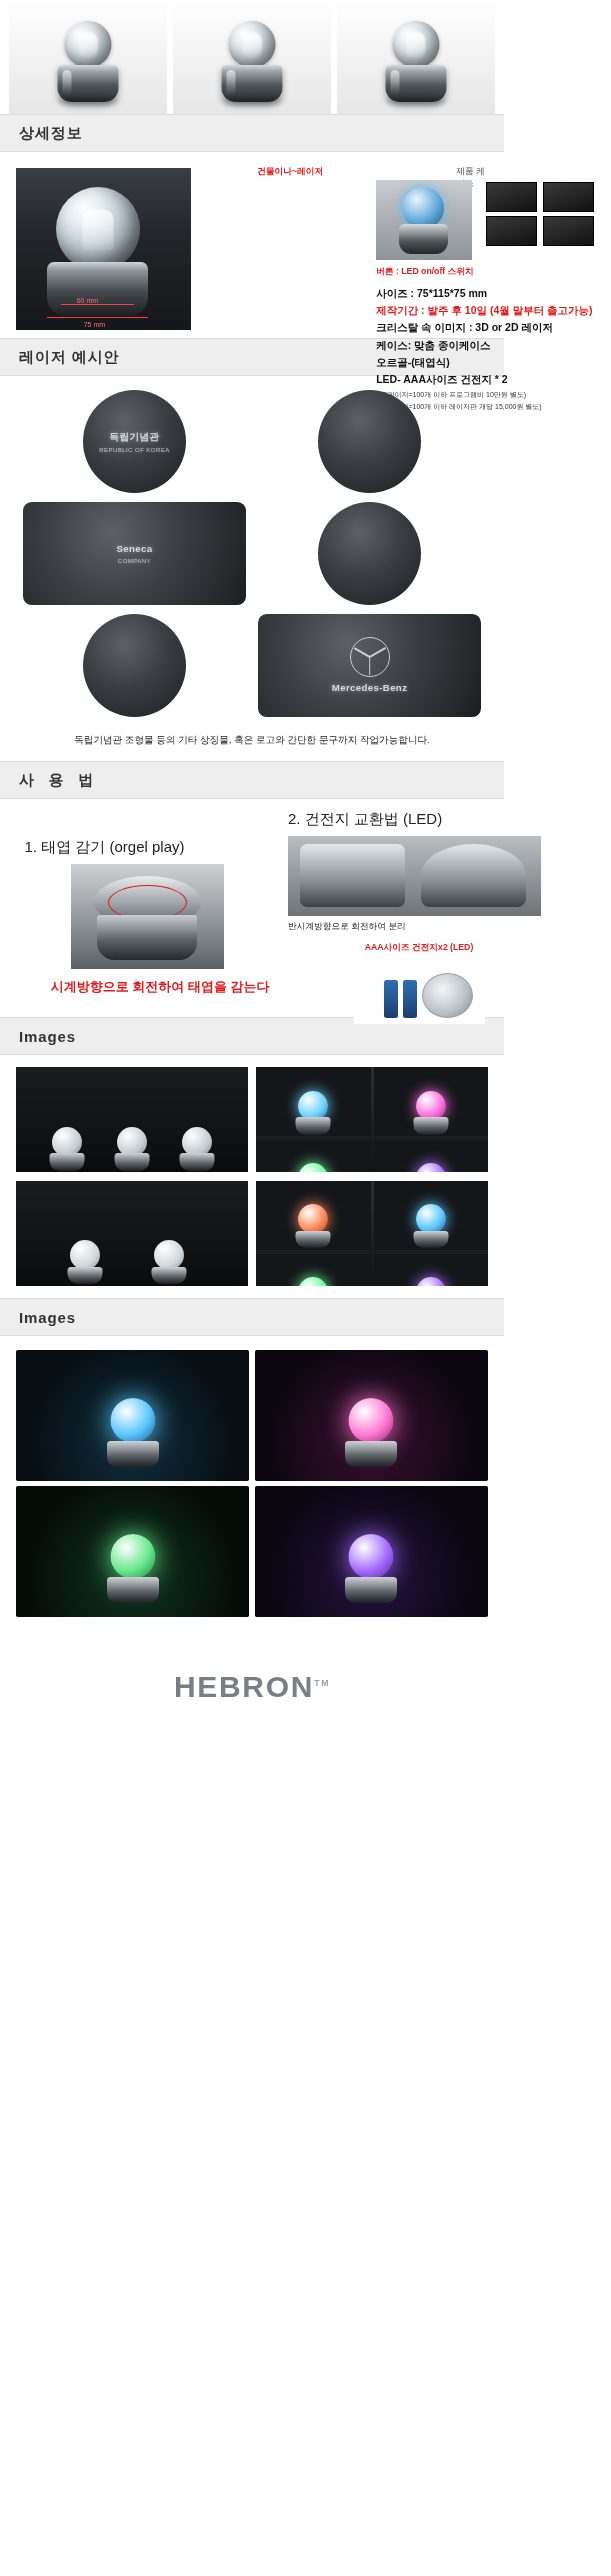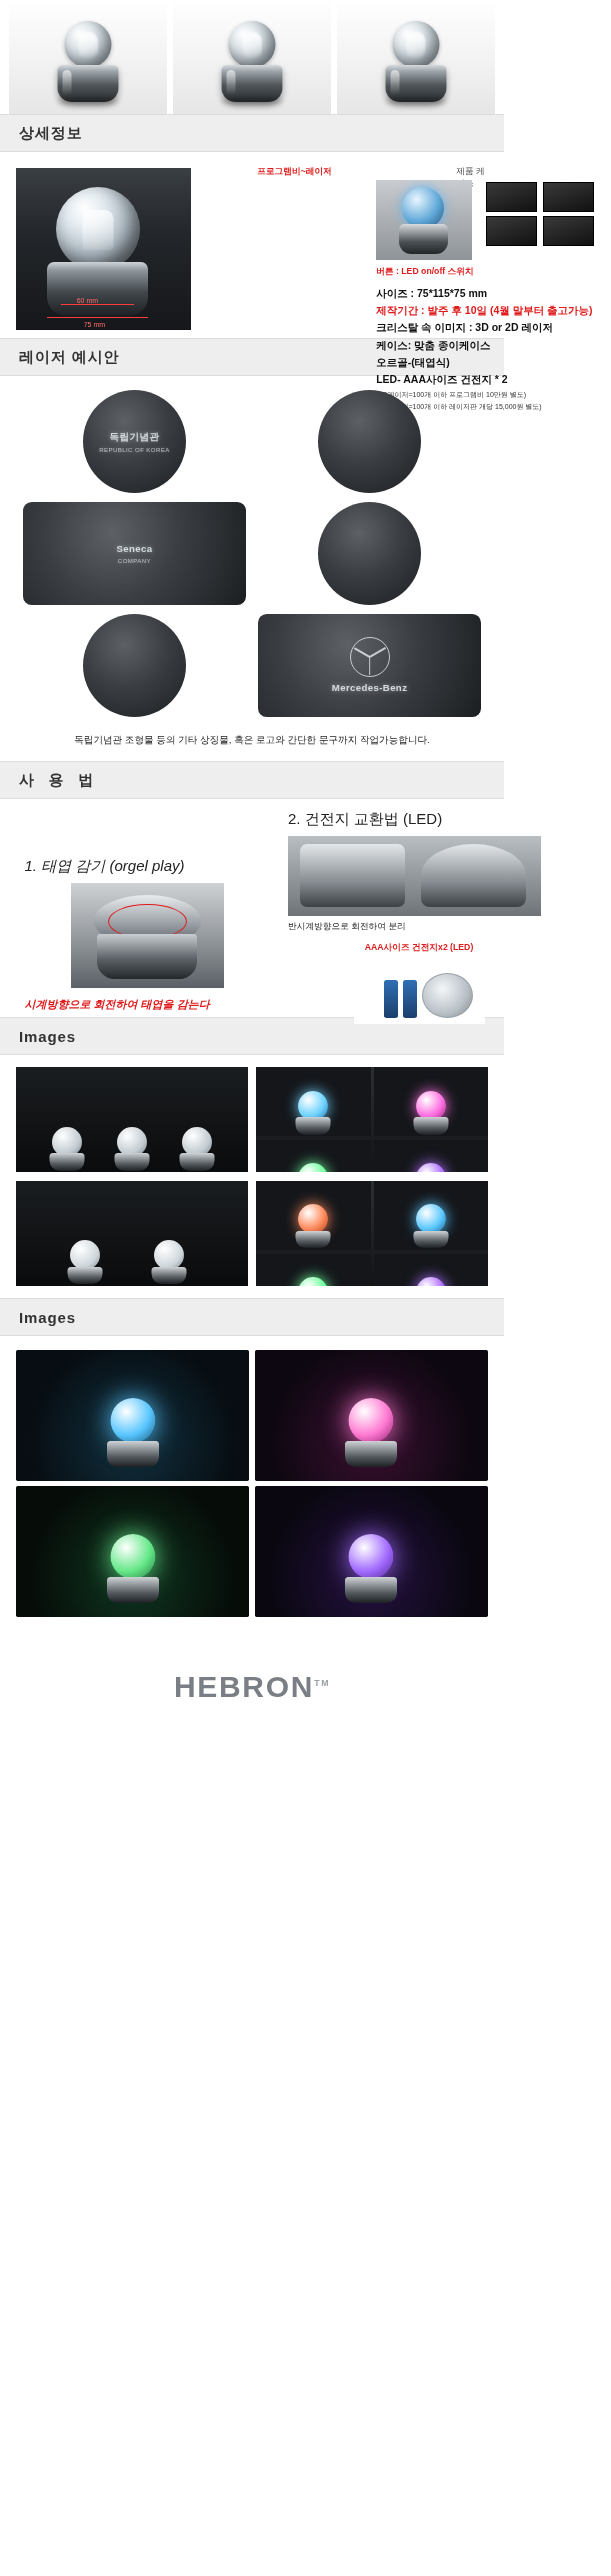--- a/index.html
+++ b/index.html
@@ -184,41 +184,41 @@
   }
   .benz-star:before{ transform:translate(-50%,0) rotate(0deg); }
   .benz-star:after{ transform:translate(-50%,0) rotate(120deg); }
   .benz-star span{ transform:translate(-50%,0) rotate(240deg); }
   .laser-caption{
     text-align:center;font-size:9.6px;color:#222;padding:12.2px 0 14px;
   }
 
   
   .usage { padding:12.2px 19px 15.7px; position:relative; height:218px; }
-  .usage-col-left{ position:absolute;left:24.5px;top:58px;width:245px;font-style:italic; }
+  .usage-col-left{ position:absolute;left:24.5px;top:39px;width:245px; }
   .usage-col-right{ position:absolute;left:288px;top:10.5px;width:262px; }
   .usage-title{ font-size:15px;color:#222;margin-bottom:7px; }
   .usage-sub{ font-size:8.7px;color:#222;margin:5.2px 0; }
   .usage-photo{
     width:153px;height:105px;margin:0 auto;
     background:linear-gradient(180deg,#cfd2d4,#8b9095 60%,#5a6065);
     position:relative;overflow:hidden;border:0;
   }
   .usage-photo .disk{
     position:absolute;left:23px;top:12.2px;width:107px;height:52px;border-radius:50%;
     background:linear-gradient(180deg,#e9ecee,#9aa0a5 55%,#565c61);
   }
   .usage-photo .red-ring{
     position:absolute;left:37px;top:21px;width:79px;height:35px;border:1.3px solid #e01b1b;border-radius:50%;
   }
   .usage-photo .body{
     position:absolute;left:26px;top:51px;width:100px;height:45px;border-radius:3.5px 3.5px 17.5px 17.5px;
     background:linear-gradient(180deg,#c9ced2,#5c6267 55%,#24282b);
   }
-  .red-caption{ color:#e01b1b;font-size:11px;font-weight:bold;text-align:left;margin-top:8.7px; }
+  .red-caption{ color:#e01b1b;font-size:13px;font-weight:bold;text-align:right;margin-top:8.7px; }
   .usage-photo2{
     width:253px;height:80px;background:linear-gradient(180deg,#b9bec2,#6d7377);
     position:relative;overflow:hidden;
   }
   .usage-photo2 .half{
     position:absolute;top:8.7px;width:105px;height:63px;border-radius:7px;
     background:linear-gradient(180deg,#e3e7ea,#878d92 60%,#3c4145);
   }
   .usage-photo2 .half.l{ left:12.2px; }
   .usage-photo2 .half.r{ left:133px;border-radius:50% 50% 8.7px 8.7px; }
@@ -310,21 +310,21 @@
           <div class="fig"></div>
         </div>
       <div class="big-base"></div>
       <div class="dim-line inner"></div>
       <div class="dim-line"></div>
       <div class="dim-label lbl-60">60 mm</div>
       <div class="dim-label lbl-75">75 mm</div>
     </div>
 
     <div class="detail-text">
-      <div class="red-note crystal-laser">프로그램비~레이저</div>
+      <div class="red-note crystal-laser">건물이나~레이저</div>
       <div class="case-note">제품 케이스</div>
 
       <div class="mini-photo">
         <div class="mb"></div>
         <div class="mbase"></div>
       </div>
 
       <div class="case-photos">
         <div class="case-box b1"></div>
         <div class="case-box b2"></div>

